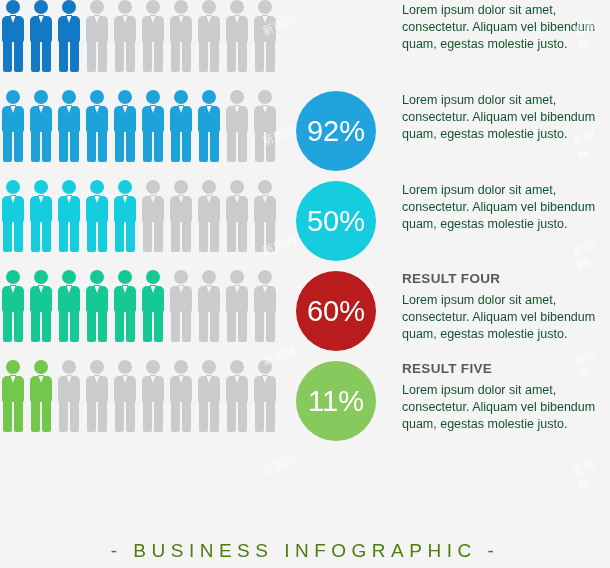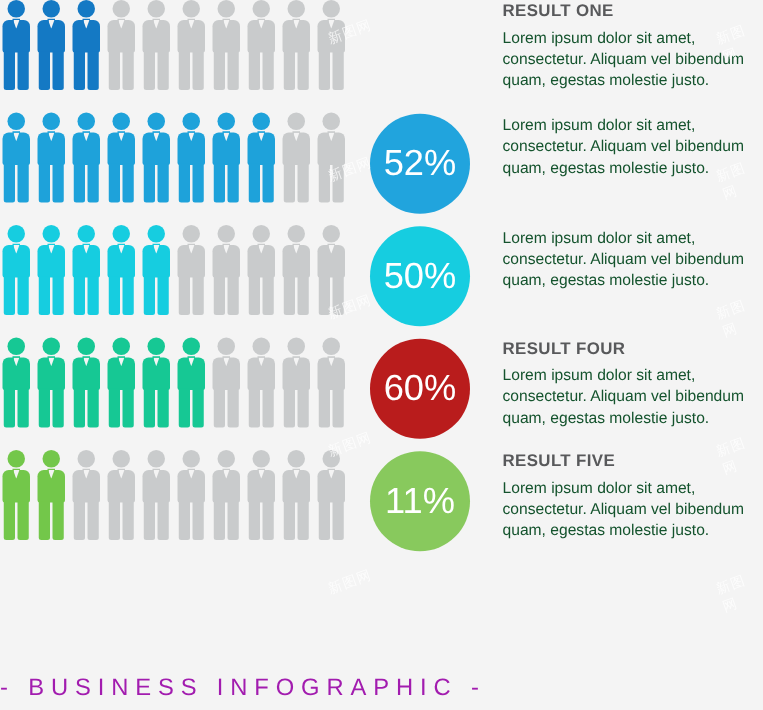--- a/index.html
+++ b/index.html
@@ -120,22 +120,23 @@
     font-size: 12.5px;
     color: #14532d;
     line-height: 1.35;
     margin: 0;
   }
   .footer-title {
     position: absolute;
     left: 0;
     top: 540px;
     width: 610px;
+    text-align: center;
     font-size: 19px;
-    color: #a21caf;
+    color: #4d7c0f;
     letter-spacing: 5.5px;
     white-space: nowrap;
   }
   .watermark {
     position: absolute;
     color: rgba(255,255,255,0.75);
     font-size: 11px;
     letter-spacing: 1px;
     transform: rotate(-20deg);
     pointer-events: none;
@@ -224,21 +225,20 @@
           <div class="person" style="color: rgb(201, 203, 204);">
             <span class="head"></span>
             <span class="neck"></span>
             <span class="torso"></span>
             <span class="collar"></span>
             <span class="legL"></span>
             <span class="legR"></span>
           </div>
         </div>
         <div class="textblock">
-          <div class="result-title">RESULT ONE</div>
           <div class="result-desc">Lorem ipsum dolor sit amet, consectetur. Aliquam vel bibendum quam, egestas molestie justo.</div>
         </div>
       </div>
       <div class="row" style="top: 90px;">
         <div class="people">
           <div class="person" style="color: rgb(30, 162, 218);">
             <span class="head"></span>
             <span class="neck"></span>
             <span class="torso"></span>
             <span class="collar"></span>
@@ -312,21 +312,21 @@
           <div class="person" style="color: rgb(201, 203, 204);">
             <span class="head"></span>
             <span class="neck"></span>
             <span class="torso"></span>
             <span class="collar"></span>
             <span class="legL"></span>
             <span class="legR"></span>
           </div>
         </div>
         <div class="circle" style="background: rgb(33, 164, 221);">
-          <span>52%</span>
+          <span>92%</span>
         </div>
         <div class="textblock">
           <div class="result-desc">Lorem ipsum dolor sit amet, consectetur. Aliquam vel bibendum quam, egestas molestie justo.</div>
         </div>
       </div>
       <div class="row" style="top: 180px;">
         <div class="people">
           <div class="person" style="color: rgb(22, 205, 224);">
             <span class="head"></span>
             <span class="neck"></span>

